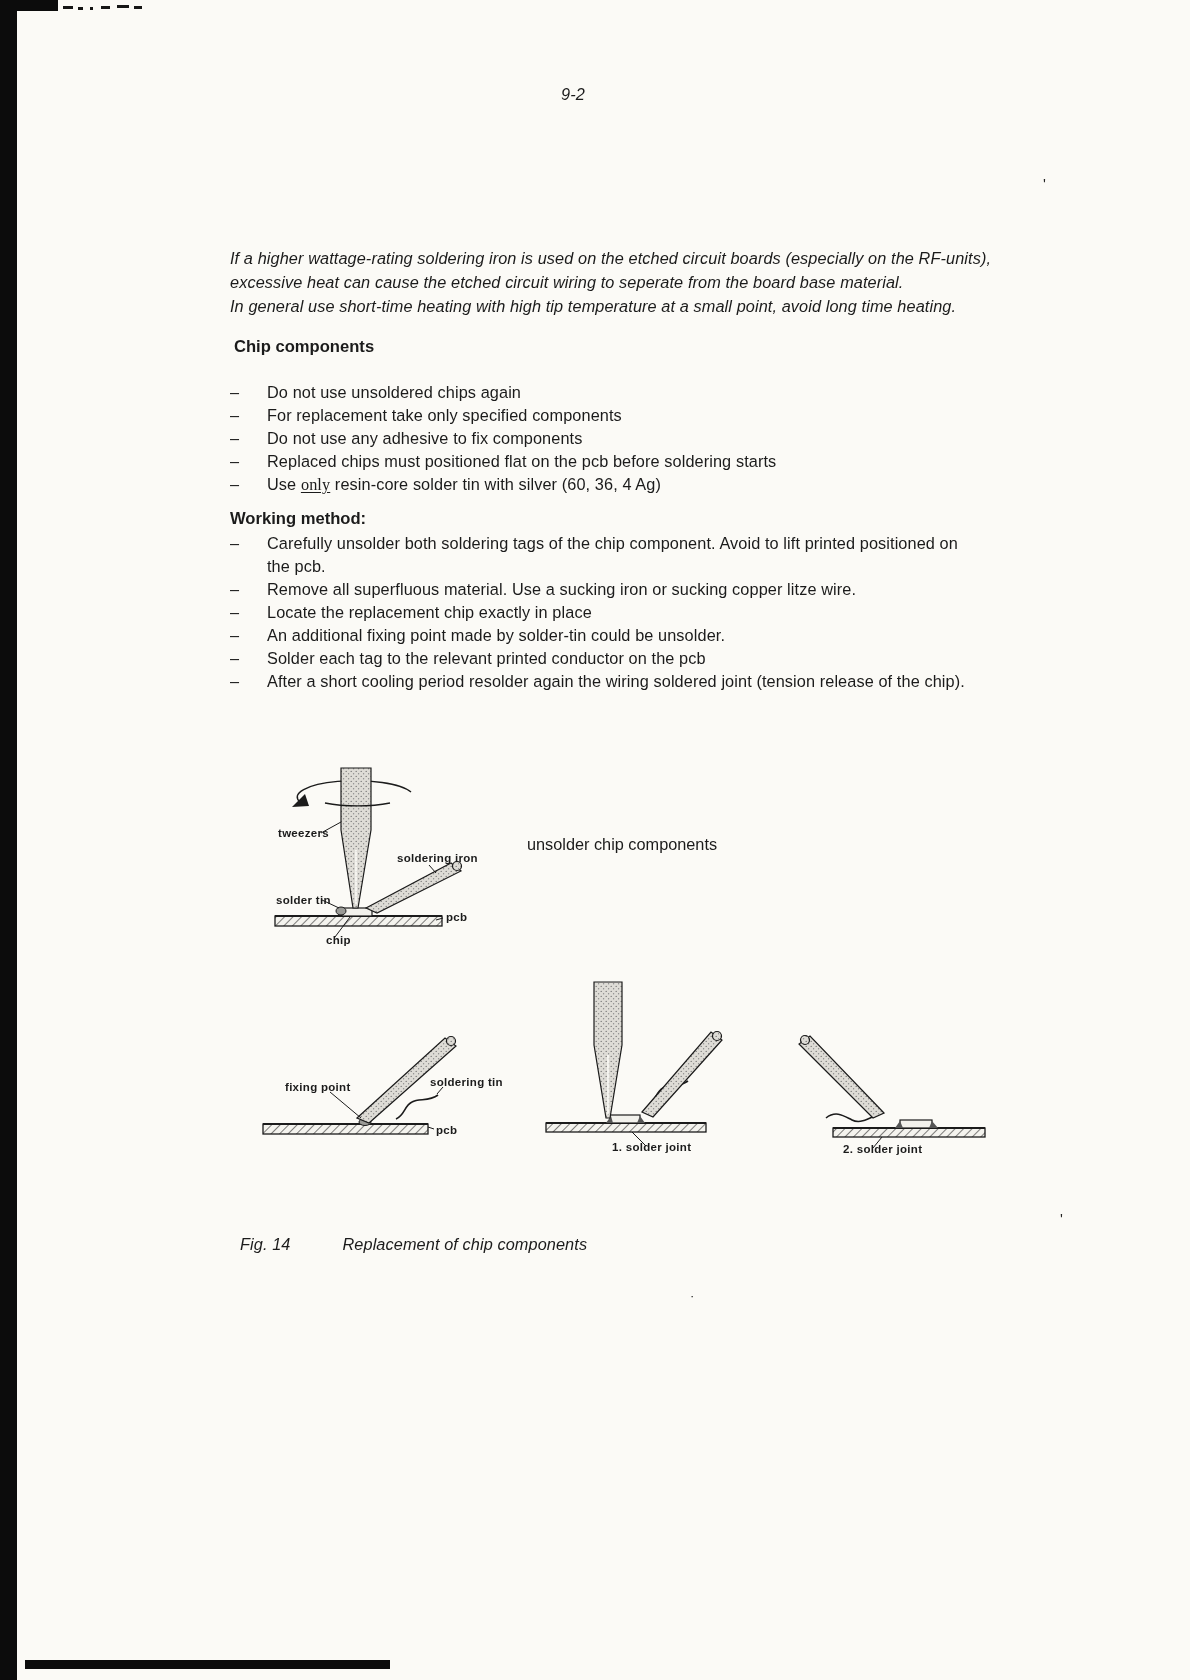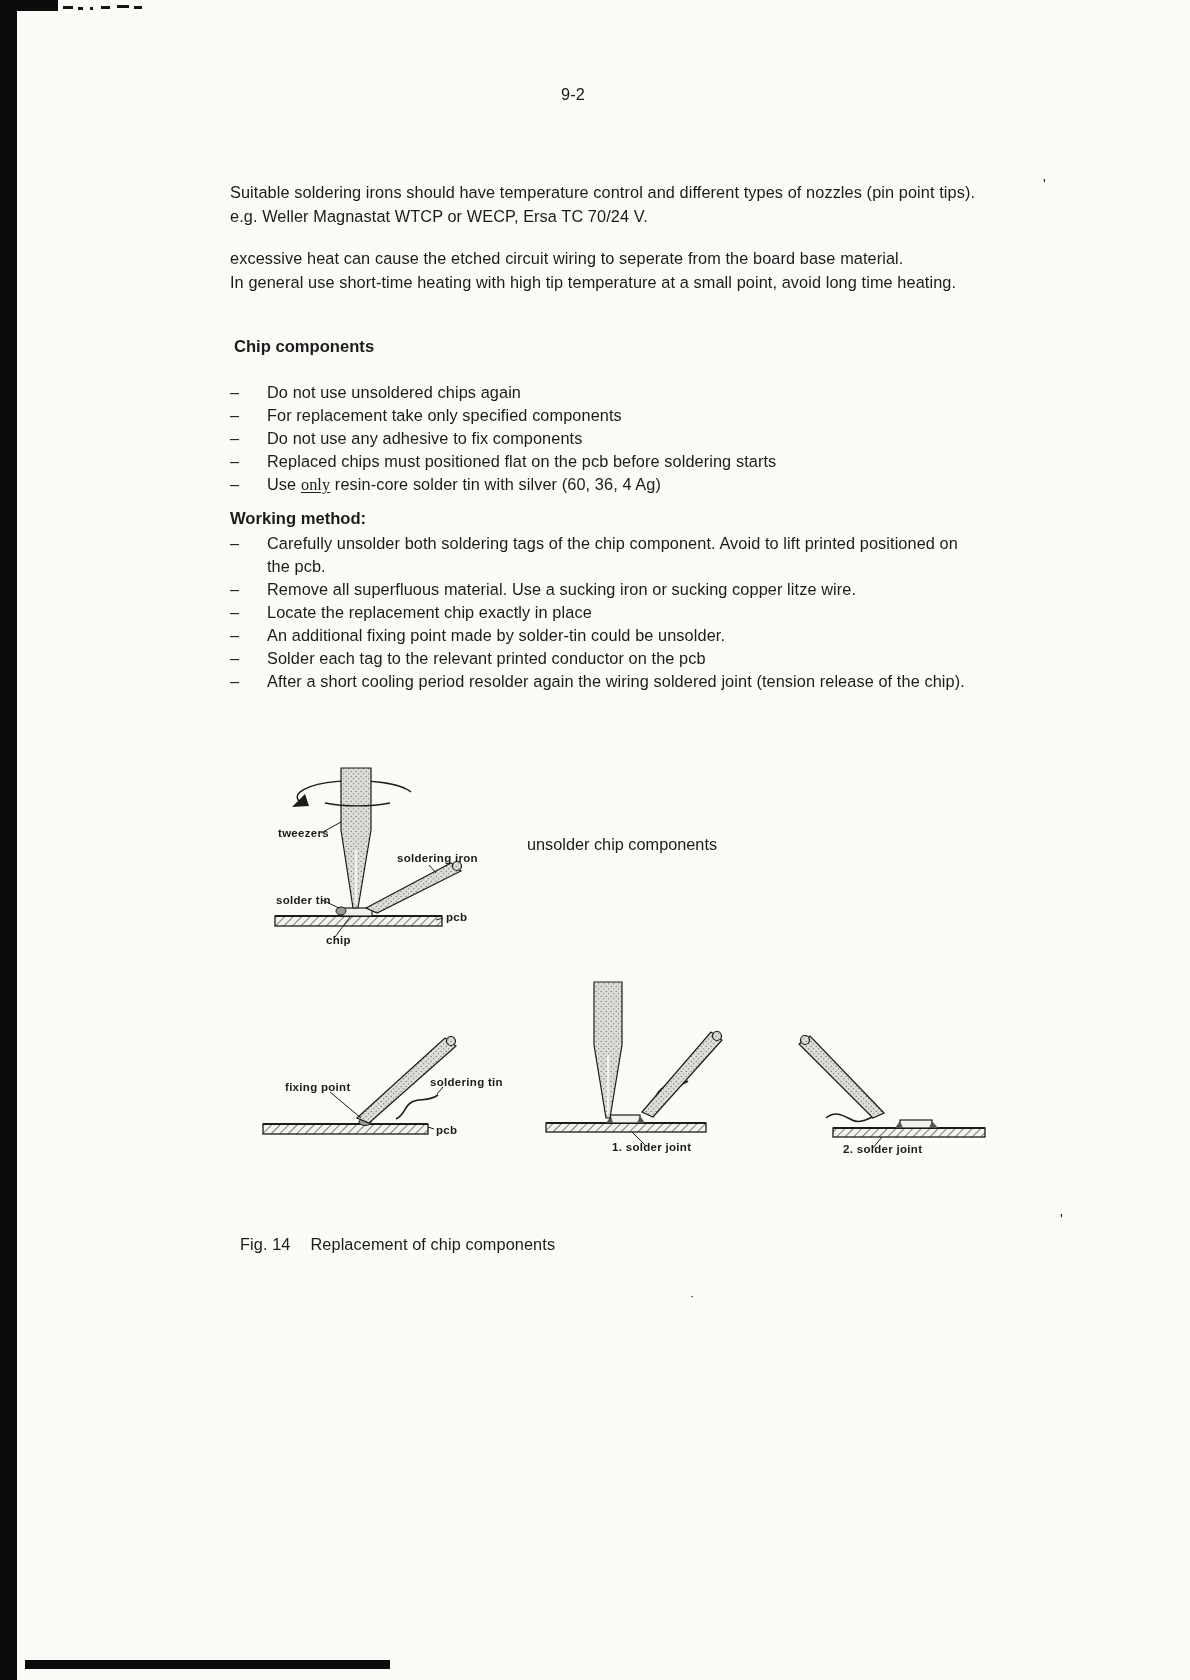--- a/index.html
+++ b/index.html
@@ -6,29 +6,29 @@
   body {
     width: 1190px; height: 1680px;
     background: #fbfaf6;
     font-family: "Liberation Sans", sans-serif;
     color: #1b1b1b;
     position: relative;
     overflow: hidden;
   }
   .page { position: absolute; inset: 0; }
   .abs { position: absolute; }
-  .bt { font-size: 16.3px; line-height: 24px; letter-spacing: 0.1px; }
+  .bt { font-size: 16.3px; line-height: 24px; letter-spacing: 0.1px; font-style: italic; }
   .hd { font-size: 16.6px; font-weight: bold; }
   .list { width: 780px; }
   .row { display: flex; line-height: 23px; font-size: 16.3px; letter-spacing: 0.1px; }
   .row .dash { width: 37px; flex: 0 0 37px; }
   .row.nodash .dash { visibility: hidden; }
   .row .txt { flex: 1 1 auto; }
   .ul { text-decoration: underline; text-underline-offset: 2px; font-family: Liberation Serif, serif; }
-  .caption span.figlab { display: inline-block; margin-right: 20px; }
+  .caption span.figlab { display: inline-block; margin-right: 52px; }
   
   .edge-strip { position: absolute; left: 0; top: 0; width: 17px; height: 1680px; background: #0c0c0c; }
   .corner-blob { position: absolute; left: 0; top: 0; width: 58px; height: 11px; background: #0c0c0c; }
   .bottom-bar { position: absolute; left: 25px; top: 1660px; width: 365px; height: 9px; background: #0c0c0c; }
   .dashmark { position: absolute; background: #161616; }
   .stray { position: absolute; font-size: 15px; color: #222; }
   
   .lbl { font-family: "Liberation Sans", sans-serif; font-size: 11.5px; font-weight: bold; fill: #1b1b1b; letter-spacing: 0.3px; }
   .big { font-family: "Liberation Sans", sans-serif; font-size: 16.3px; fill: #1b1b1b; }
   .ld { stroke: #1b1b1b; stroke-width: 1; }
@@ -47,26 +47,23 @@
   <div class="dashmark" style="left:101px;top:6px;width:9px;height:3px"></div>
   <div class="dashmark" style="left:117px;top:5px;width:12px;height:3px"></div>
   <div class="dashmark" style="left:134px;top:6px;width:8px;height:3px"></div>
   <div class="bottom-bar"></div>
   <div class="stray" style="left:1043px;top:175px">'</div>
   <div class="stray" style="left:1060px;top:1210px">'</div>
   <div class="stray" style="left:690px;top:1288px;font-size:13px">·</div>
 
   <div class="abs bt" style="left:561px;top:82px">9-2</div>
 
-  <div class="abs bt" style="left:230px;top:180px;width:790px">
-    <div>Suitable soldering irons should have temperature control and different types of nozzles (pin point tips).</div>
-    <div>e.g. Weller Magnastat WTCP or WECP, Ersa TC 70/24 V.</div>
-  </div>
 
   <div class="abs bt" style="left:230px;top:246px;width:790px">
+    <div>If a higher wattage-rating soldering iron is used on the etched circuit boards (especially on the RF-units),</div>
     <div>excessive heat can cause the etched circuit wiring to seperate from the board base material.</div>
     <div>In general use short-time heating with high tip temperature at a small point, avoid long time heating.</div>
   </div>
 
   <div class="abs hd" style="left:234px;top:337px">Chip components</div>
 
   <div class="abs list" style="left:230px;top:381px">
     <div class="row">
       <span class="dash">–</span>
       <span class="txt">Do not use unsoldered chips again</span>

